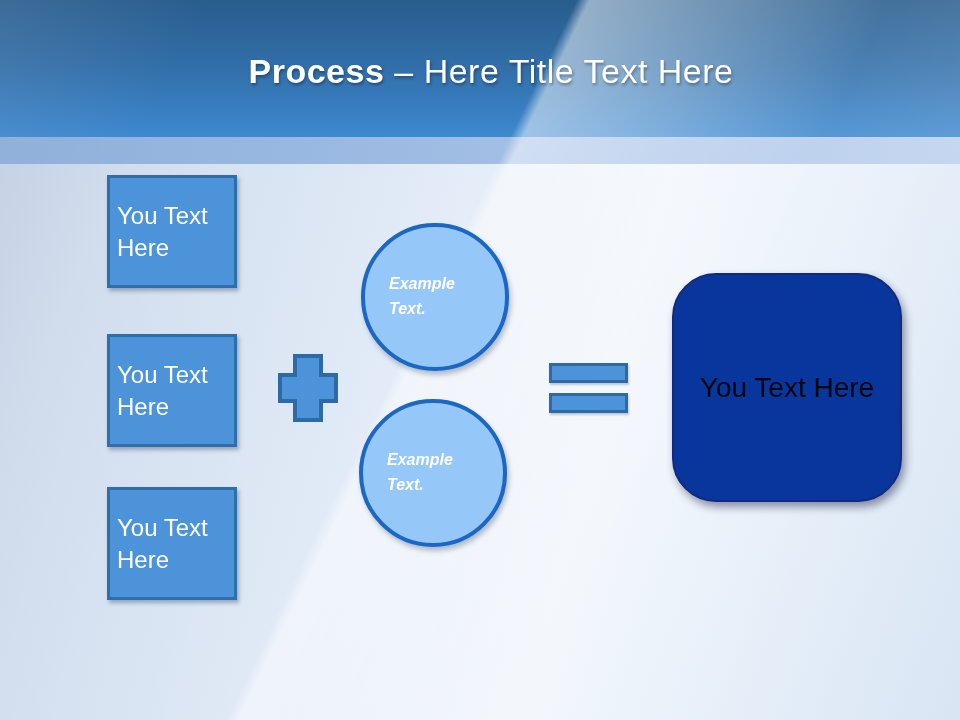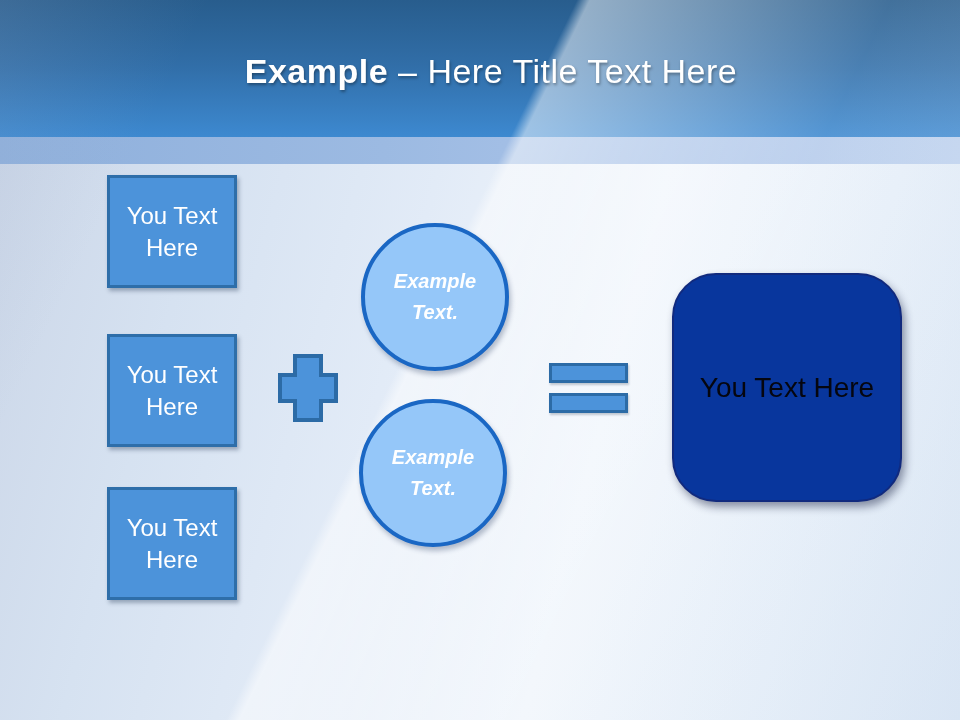--- a/index.html
+++ b/index.html
@@ -22,34 +22,34 @@
     background:linear-gradient(90deg,#8fb0dc 0%,#9cbae2 40%,#a8c2e8 65%,#bfd2ee 100%);
   }
   .title{
     position:absolute;left:0;top:52px;width:960px;text-align:center;
     transform:translateX(11px);
     color:#ffffff;font-size:34px;letter-spacing:0.5px;
     text-shadow:1px 2px 3px rgba(0,0,0,0.35);
     z-index:3;
   }
   .title .bold{font-weight:bold;}
-  .shape{position:absolute;display:flex;align-items:center;justify-content:center;text-align:center;z-index:2;box-sizing:border-box;}
+  .shape{position:absolute;display:flex;align-items:center;justify-content:center;text-align:left;z-index:2;box-sizing:border-box;}
   .sq{
     left:107px;width:130px;height:113px;
     background:#4c93da;border:3px solid #2e6ea9;
     box-shadow:2px 3px 4px rgba(30,50,80,0.35);
     color:#ffffff;font-size:24px;line-height:1.33;
   }
   .sq .lbl{width:110px;}
   .sq1{top:175px;} .sq2{top:334px;} .sq3{top:487px;}
   .circle{
     width:148px;height:148px;border-radius:50%;
     background:#95c7f9;border:4px solid #1a67c4;
     box-shadow:2px 4px 5px rgba(30,50,90,0.3);
-    color:#ffffff;font-size:20px;font-weight:bold;font-style:italic;line-height:1.55;
+    color:#ffffff;font-size:16px;font-weight:bold;font-style:italic;line-height:1.55;
   }
   .circle .lbl{width:92px;}
   .circle1{left:361px;top:223px;}
   .circle2{left:359px;top:399px;}
   .plus{left:277px;top:353px;width:62px;height:70px;}
   .equals{left:549px;top:363px;width:79px;flex-direction:column;align-items:stretch;justify-content:flex-start;}
   .bar{
     height:20px;box-sizing:border-box;
     background:#4c93da;border:3px solid #2c6ba6;
     box-shadow:1px 2px 2px rgba(30,50,80,0.25);
@@ -64,21 +64,21 @@
 </style>
 </head>
 <body>
 
 <div class="slide">
 
   <div class="header"></div>
   <div class="header-strip"></div>
 
   <div class="title">
-    <span class="bold">Example</span><span> – Here Title Text Here</span>
+    <span class="bold">Process</span><span> – Here Title Text Here</span>
   </div>
 
   <div class="shape sq sq1">
     <span class="lbl">You Text Here</span>
   </div>
   <div class="shape sq sq2">
     <span class="lbl">You Text Here</span>
   </div>
   <div class="shape sq sq3">
     <span class="lbl">You Text Here</span>

